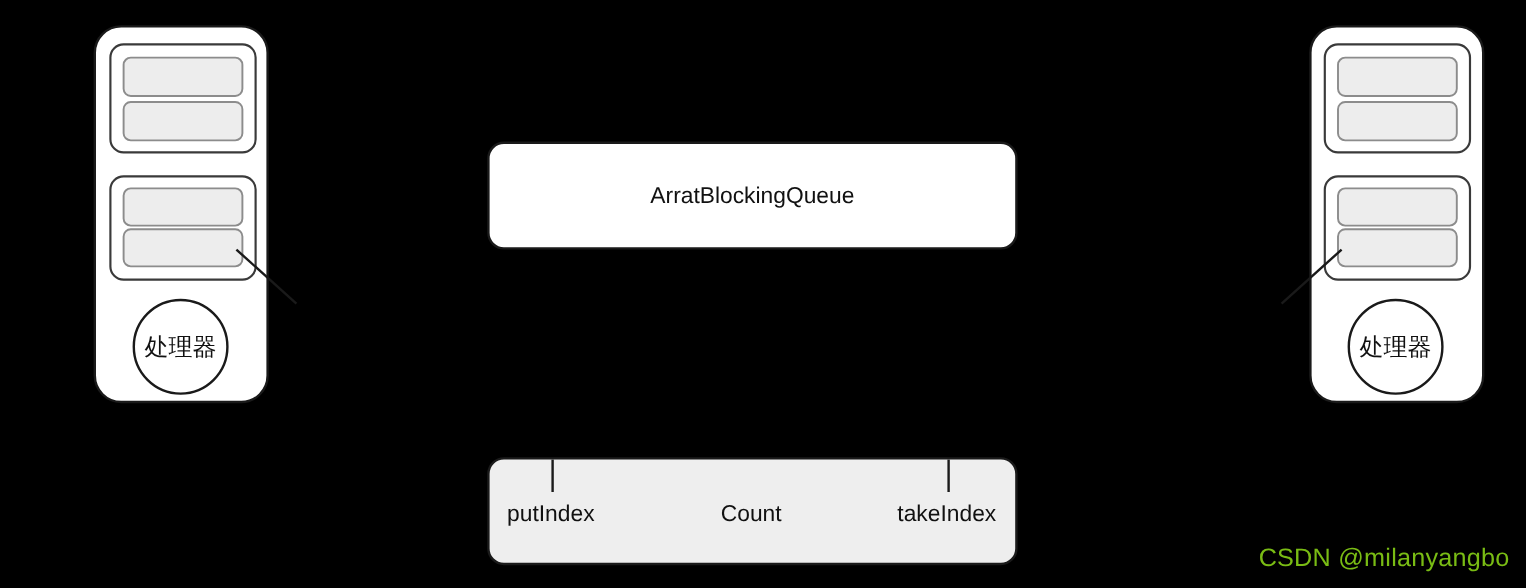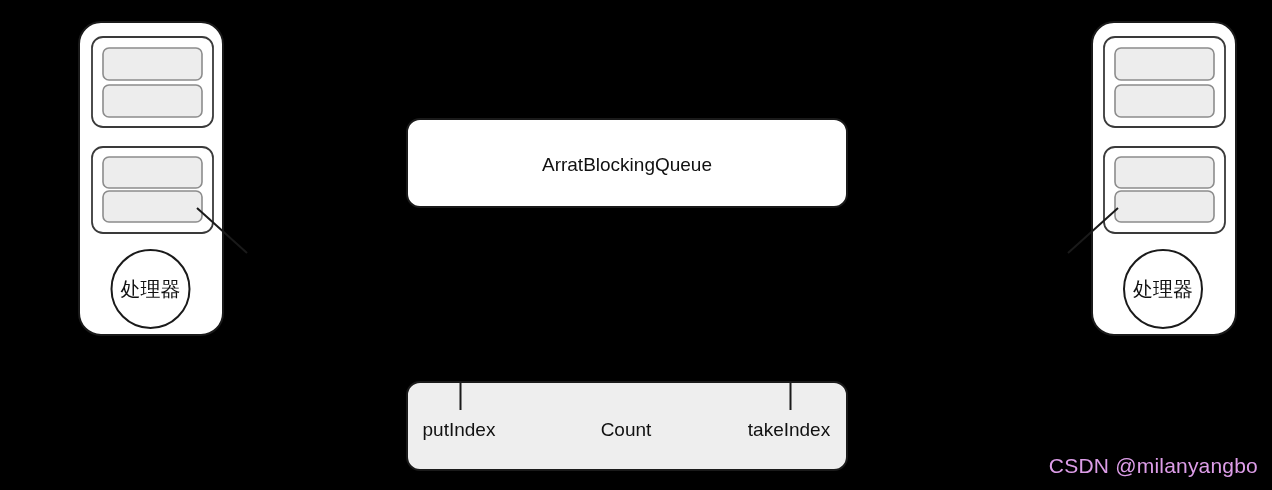--- a/index.html
+++ b/index.html
@@ -105,15 +105,15 @@
       </g>
 
       <line x1="1118" y1="208" x2="1068" y2="253" stroke="#1A1A1A" stroke-width="2"></line>
 
       <circle cx="1163" cy="289" r="39" fill="#FFFFFF" stroke="#1A1A1A" stroke-width="2"></circle>
       <text class="cjk-text" x="1163" y="289" text-anchor="middle" dominant-baseline="central" font-size="20">处理器</text>
     </g>
 
   </svg>
 
-  <div class="watermark" style="color: #f0abfc; margin-left: 21px;">CSDN @milanyangbo</div>
+  <div class="watermark" style="color: #84cc16; margin-left: 21px;">CSDN @milanyangbo</div>
 
 </div>
 
 </body></html>

